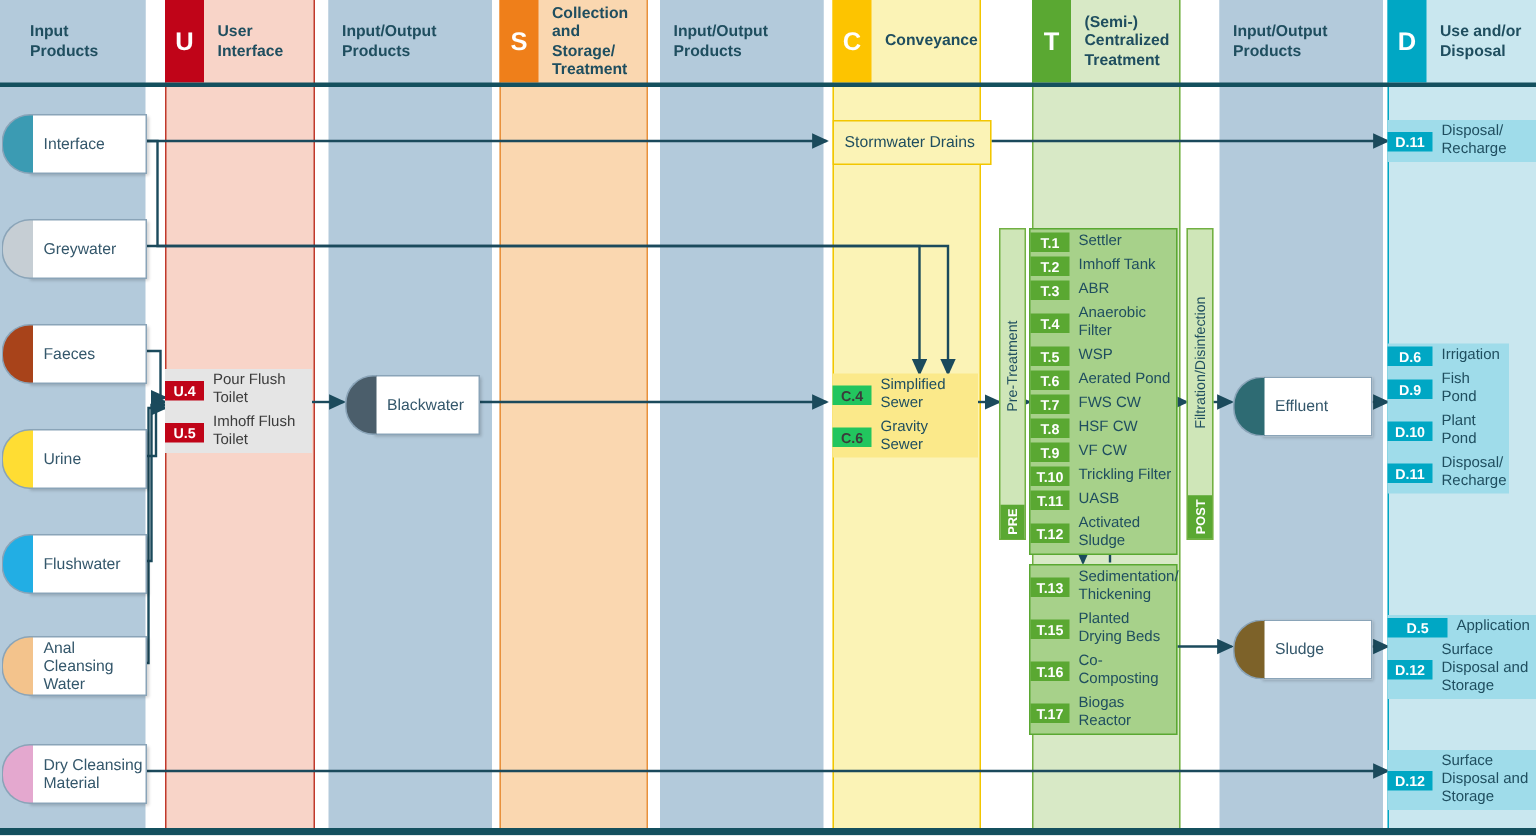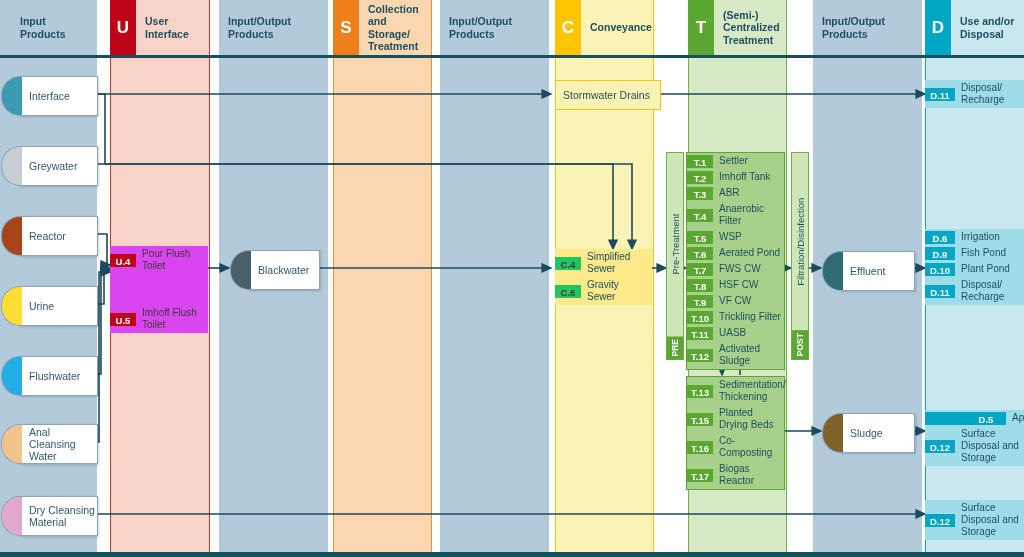--- a/index.html
+++ b/index.html
@@ -39,21 +39,21 @@
         border-radius:19px 0 0 19px;border:1px solid #8aa4b8;border-right:none;}
   .prod .nm{padding-left:9px;font-size:10.5px;color:#34576b;line-height:12px;}
 
   
   .grp{position:absolute;display:flex;flex-direction:column;}
   .grp .row{display:flex;align-items:center;border-radius:11px;}
   .grp .cd{width:26px;flex:none;display:flex;align-items:flex-start;justify-content:center;
         padding-top:2px;font-size:9.5px;font-weight:bold;color:#fff;}
   .grp .tx{flex:1;padding:2px 3px 2px 6px;font-size:10px;line-height:12px;}
 
-  .grp.red{background:#d946ef;gap:31px;}
+  .grp.red{background:#e5e5e5;}
   .grp.red .cd{background:#c00418;} .grp.red .tx{color:#3b3b3b;}
   .grp.yel{background:#fbe98a;}
   .grp.yel .cd{background:#22c55e;color:#3b3b3b;} .grp.yel .tx{color:#1f4e5f;}
   .grp.grn{background:#a7d18a;}
   .grp.grn .cd{background:#5aa832;} .grp.grn .tx{color:#1f4e5f;}
   .grp.cyn{background:#9fdcea;}
   .grp.cyn .cd{background:#00a7c4;} .grp.cyn .tx{color:#1f4e5f;}
 
   
   .cbox{position:absolute;background:#fbf3b6;border:1px solid #f2c600;
@@ -181,21 +181,21 @@
   <div class="prod" style="left:19px;top:76px;width:77px;">
     <span class="cap" style="background:#3b9bb3;"></span>
     <span class="nm" style="white-space:pre-line;">Interface</span>
   </div>
   <div class="prod" style="left:19px;top:146px;width:77px;">
     <span class="cap" style="background:#c6ced4;"></span>
     <span class="nm" style="white-space:pre-line;">Greywater</span>
   </div>
   <div class="prod" style="left:19px;top:216px;width:77px;">
     <span class="cap" style="background:#a8431a;"></span>
-    <span class="nm" style="white-space:pre-line;">Reactor</span>
+    <span class="nm" style="white-space:pre-line;">Faeces</span>
   </div>
   <div class="prod" style="left:19px;top:286px;width:77px;">
     <span class="cap" style="background:#ffdd33;"></span>
     <span class="nm" style="white-space:pre-line;">Urine</span>
   </div>
   <div class="prod" style="left:19px;top:356px;width:77px;">
     <span class="cap" style="background:#22aee4;"></span>
     <span class="nm" style="white-space:pre-line;">Flushwater</span>
   </div>
   <div class="prod" style="left:19px;top:424px;width:77px;">
@@ -327,42 +327,42 @@
     <span class="nm">Sludge</span>
   </div>
 
   <div class="grp cyn" style="left:925px;top:80px;width:99px;">
     <div class="row">
       <div class="cd" style="width:30px;">D.11</div>
       <div class="tx">Disposal/ Recharge</div>
     </div>
   </div>
 
-  <div class="grp cyn" style="left:925px;top:229px;width:99px;">
+  <div class="grp cyn" style="left:925px;top:229px;width:81px;">
     <div class="row">
         <div class="cd" style="width:30px;">D.6</div>
         <div class="tx">Irrigation</div>
       </div>
     <div class="row">
         <div class="cd" style="width:30px;">D.9</div>
         <div class="tx">Fish Pond</div>
       </div>
     <div class="row">
         <div class="cd" style="width:30px;">D.10</div>
         <div class="tx">Plant Pond</div>
       </div>
     <div class="row">
         <div class="cd" style="width:30px;">D.11</div>
         <div class="tx">Disposal/ Recharge</div>
       </div>
   </div>
 
   <div class="grp cyn" style="left:925px;top:410px;width:99px;">
     <div class="row">
-        <div class="cd" style="width:40px;padding-left:41px;">D.5</div>
+        <div class="cd" style="width:40px;">D.5</div>
         <div class="tx">Application</div>
       </div>
     <div class="row">
         <div class="cd" style="width:30px;">D.12</div>
         <div class="tx">Surface Disposal and Storage</div>
       </div>
   </div>
 
   <div class="grp cyn" style="left:925px;top:500px;width:99px;">
     <div class="row">

